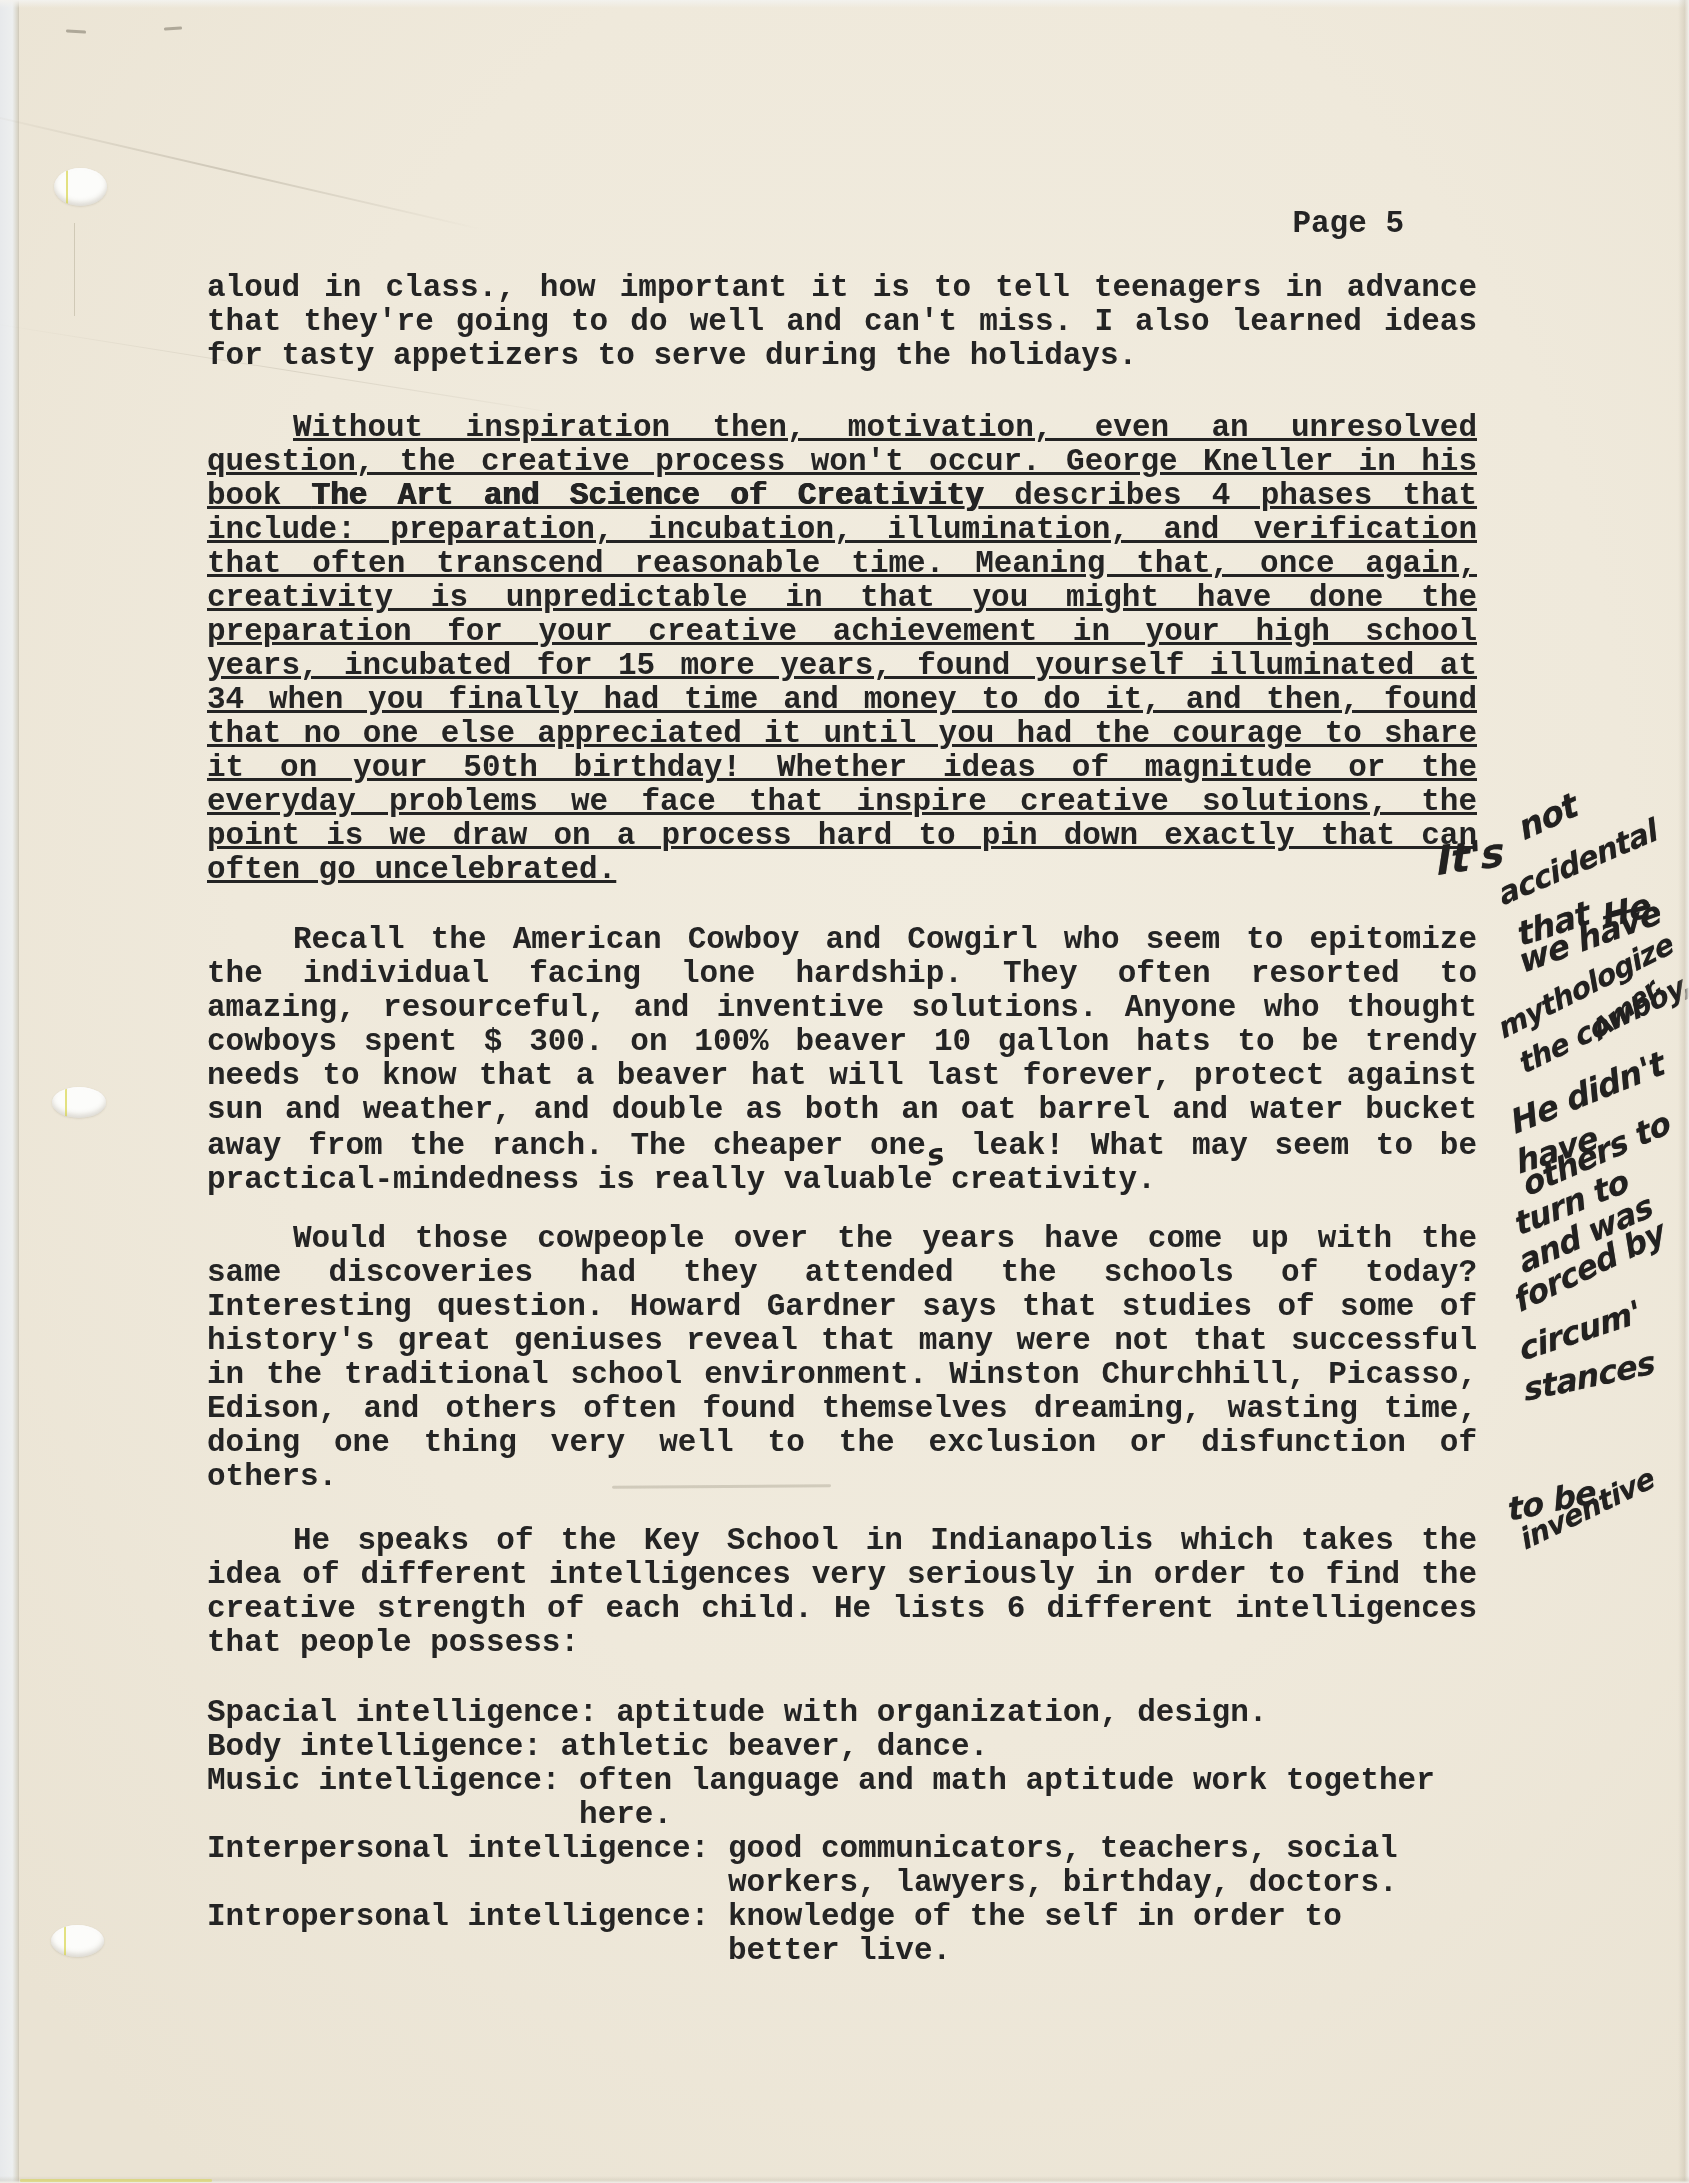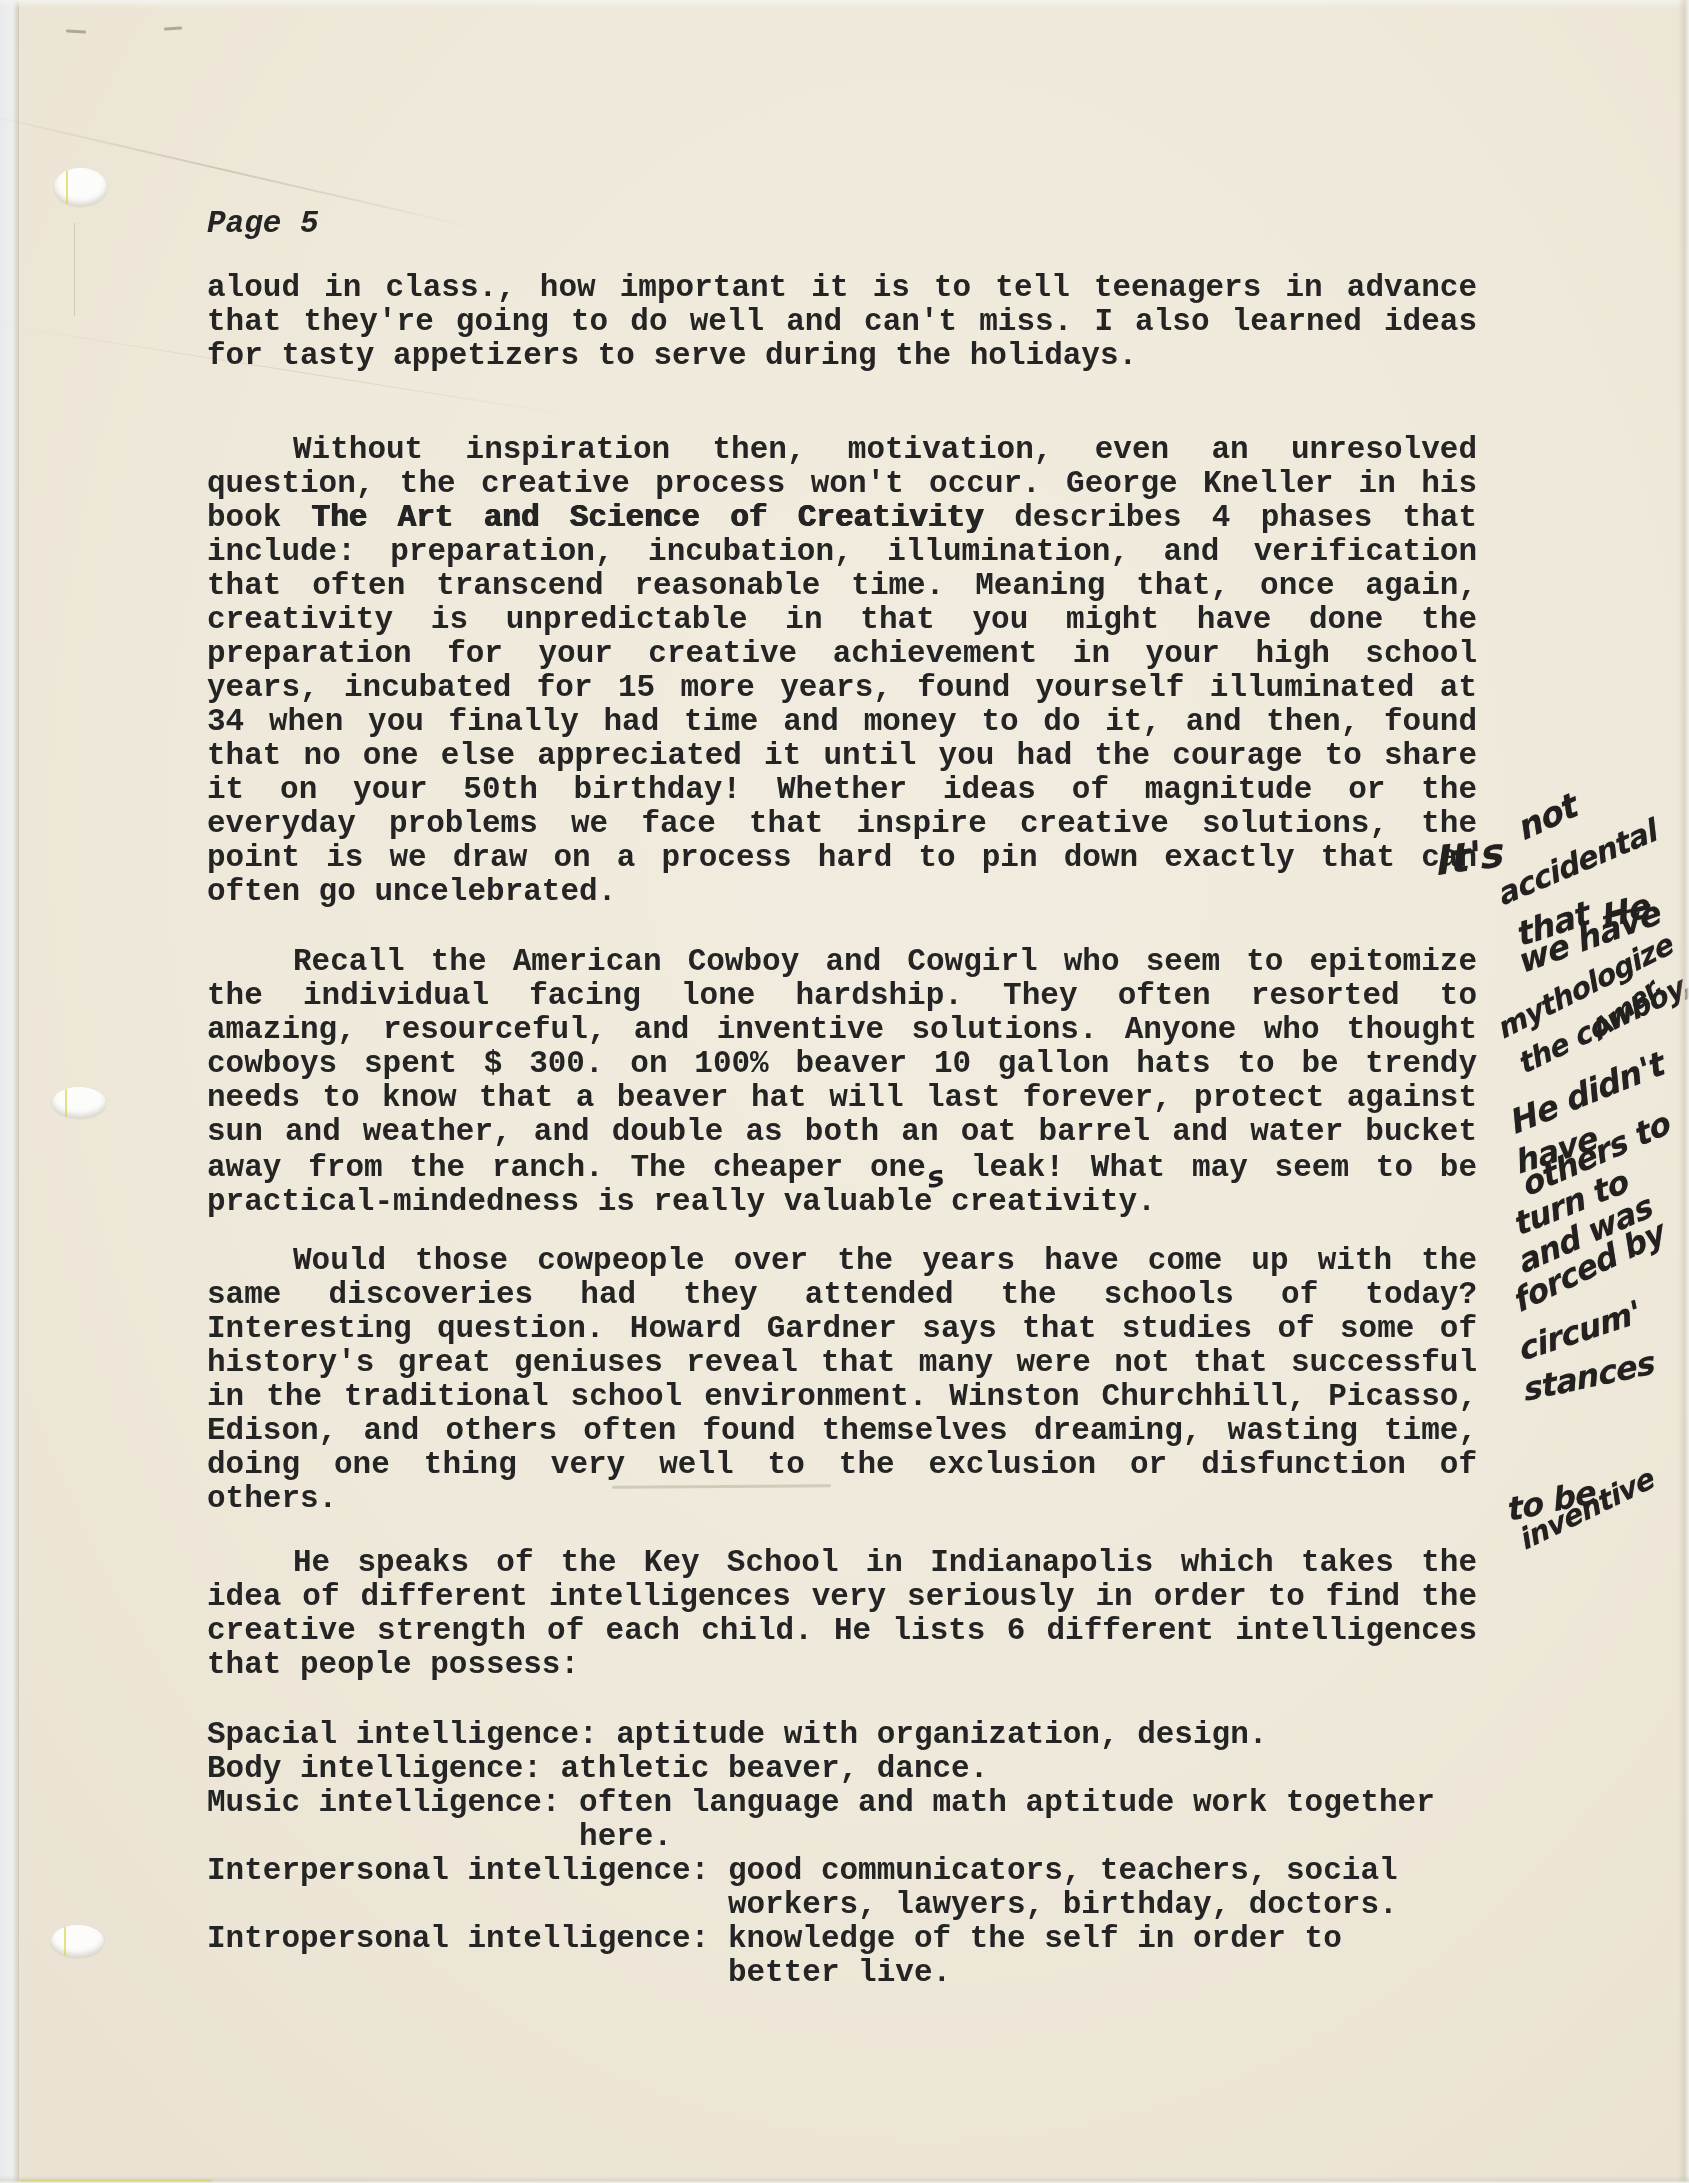--- a/index.html
+++ b/index.html
@@ -61,24 +61,24 @@
   .smudge {
     position: absolute; left: 612px; top: 1485px; width: 219px; height: 3.3px;
     background: rgba(130,122,105,.28); border-radius: 2px; transform: rotate(-0.4deg);
   }
   
   .content {
     position: absolute; left: 207px; top: 207px; width: 1270px;
     font-size: 31px; line-height: 34px; font-weight: 700; color: #242424;
     letter-spacing: 0;
   }
-  .header { padding-right: 73px; white-space: pre; font-style: italic; }
+  .header { text-align: right; padding-right: 73px; white-space: pre; }
   .para { margin: 0; }
   .p1 { margin-top: 30px; }
-  .p2 { margin-top: 60px; }
+  .p2 { margin-top: 38px; text-decoration: underline; }
   .p3 { margin-top: 36px; }
   .p4 { margin-top: 25px; }
   .p5 { margin-top: 30px; }
   .list { margin-top: 36px; }
   .line { min-height: 34px; white-space: pre-wrap; }
   .line.pre { white-space: pre; }
   .line.just { text-align: justify; text-align-last: justify; white-space: normal; }
   .line.ind { padding-left: 86px; }
   .bseg { text-shadow: 0.6px 0 0 currentColor, -0.6px 0 0 currentColor; }
   

